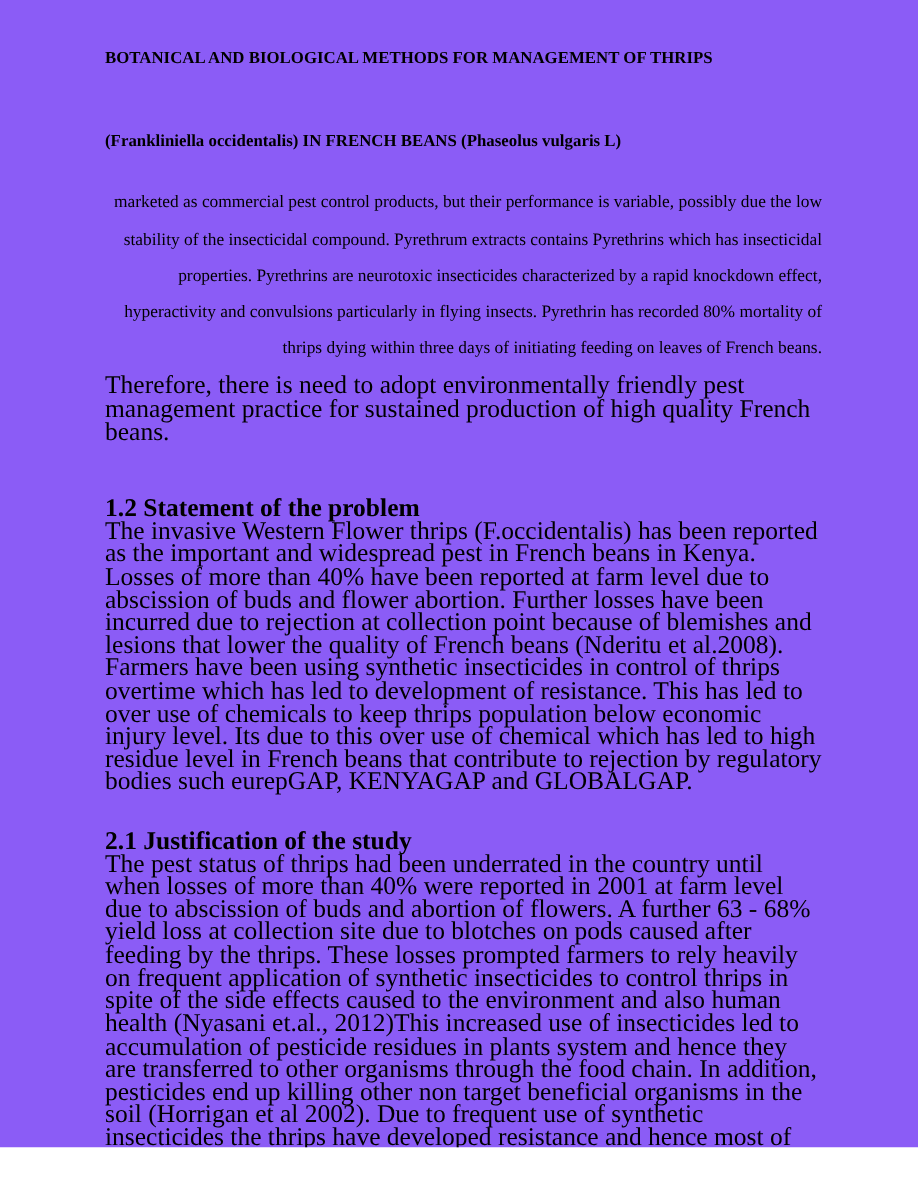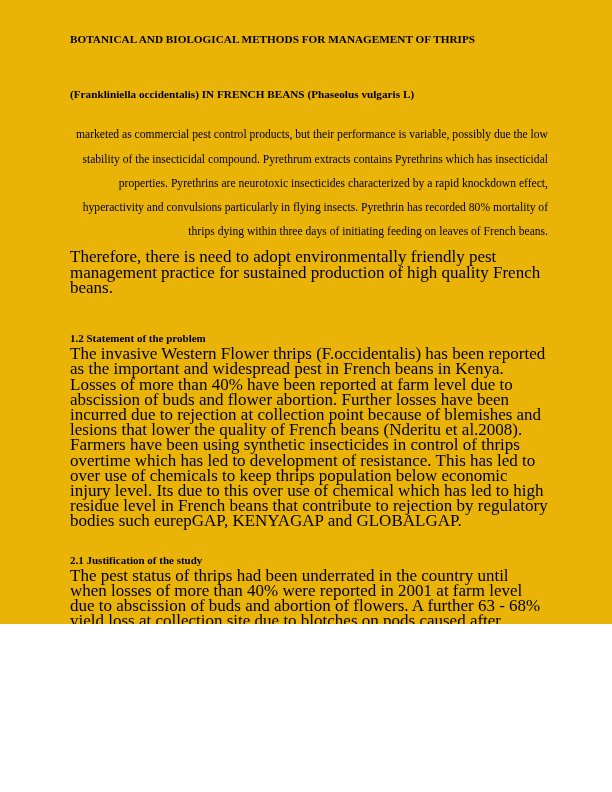--- a/index.html
+++ b/index.html
@@ -8,22 +8,22 @@
     background: #ffffff;
   }
   body {
     font-family: "Liberation Serif", "DejaVu Serif", serif;
     color: #000000;
     -webkit-font-smoothing: antialiased;
   }
   .page {
     position: relative;
     width: 612px;
-    height: 624px;
-    background: #eab308;
+    height: 765px;
+    background: #8b5cf6;
     overflow: hidden;
     box-sizing: border-box;
   }
   .content {
     position: absolute;
     left: 70px;
     top: 32px;
     width: 478px;
   }
 
@@ -51,21 +51,21 @@
   
   .para-single {
     font-size: 17px;
     line-height: 15.2px;
     text-align: left;
     margin: 0;
   }
 
   
   .section-heading {
-    font-size: 11px;
+    font-size: 17px;
     font-weight: bold;
     line-height: 15.2px;
     margin: 0;
   }
 
   .sp-after-title { height: 21px; }
   .sp-after-intro { height: 5px; }
   .sp-before-s12  { height: 36px; }
   .sp-before-s13  { height: 24px; }
   .sp-before-foot { height: 1px; }

